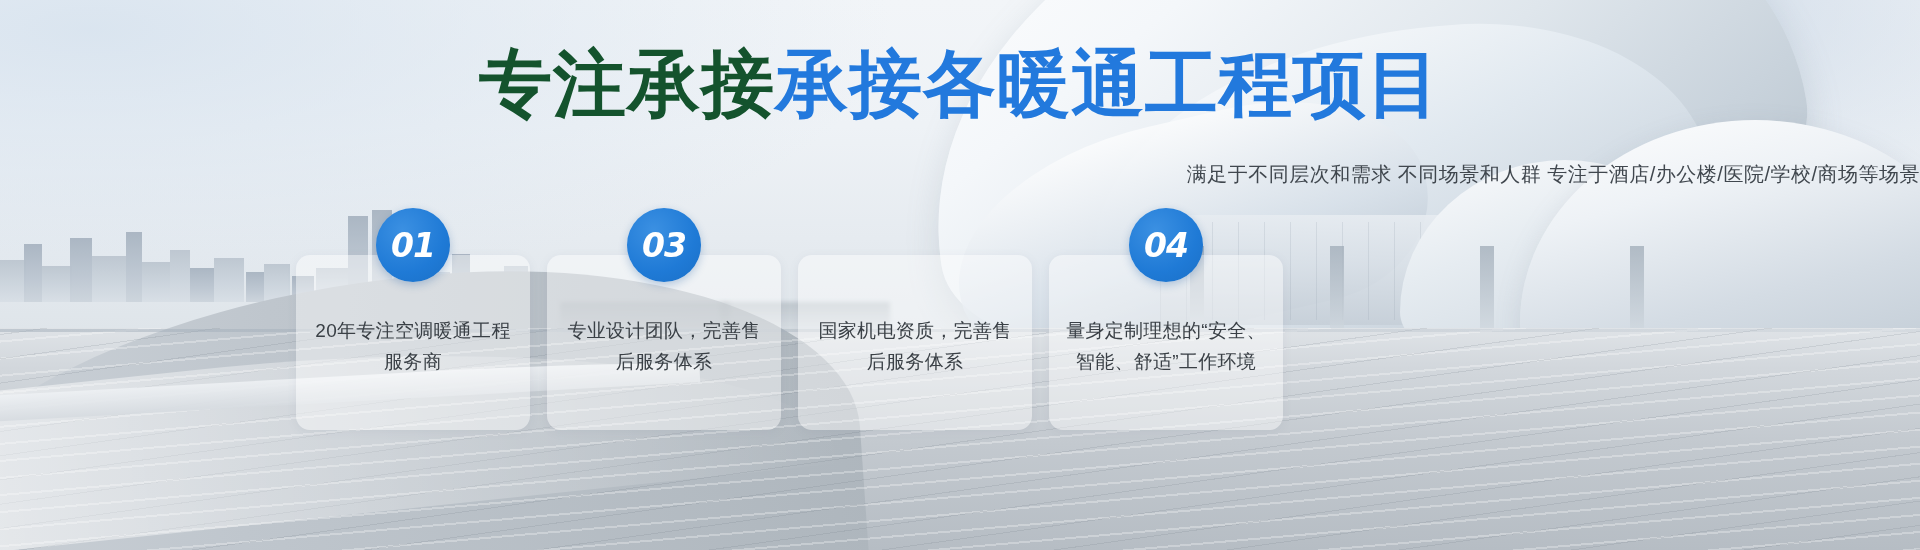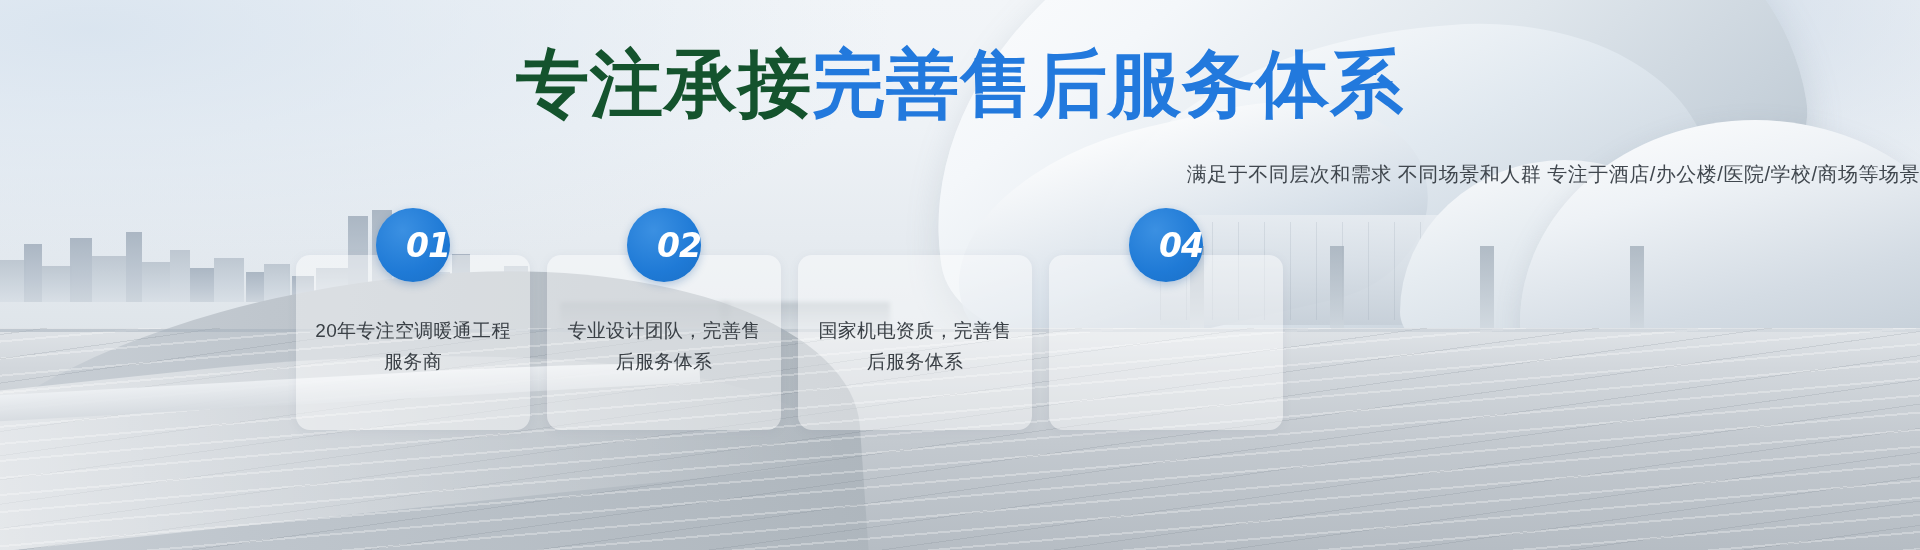--- a/index.html
+++ b/index.html
@@ -198,21 +198,21 @@
   .card:last-child { margin-right:0; }
 
   .badge {
     position:absolute; left:50%; top:-47px;
     transform:translateX(-50%);
     width:74px; height:74px;
     border-radius:50%;
     background:#1f7ad6;
     background:radial-gradient(circle at 36% 30%, #3b90e2 0%, #1f7ad6 60%, #1a6fc6 100%);
     box-shadow:0 3px 9px rgba(30,90,160,.28);
-    display:flex; align-items:center; justify-content:flex-end;
+    display:flex; align-items:center; justify-content:center;
   }
   .badge span {
     color:#ffffff;
     font-family:"DejaVu Sans","Liberation Sans",sans-serif;
     font-weight:700;
     font-style:italic;
     font-size:33px;
     letter-spacing:-1px;
     line-height:1;
   }
@@ -284,46 +284,47 @@
       <div class="curb"></div>
     </div>
     <div class="horizon"></div>
     <div class="veg" style="left:560px;"></div>
     <div class="veg" style="left:720px;"></div>
   </div>
 
   <div class="content">
 
     <div class="headline">
-      <span class="dark">专注承接</span><span class="blue">完善售后服务体系</span>
+      <span class="dark">专注承接</span><span class="blue">承接各暖通工程项目</span>
     </div>
 
     <div class="subtitle">满足于不同层次和需求  不同场景和人群  专注于酒店/办公楼/医院/学校/商场等场景</div>
 
     <div class="cards">
 
       <div class="card">
         <div class="badge">
           <span>01</span>
         </div>
         <div class="card-text">20年专注空调暖通工程服务商</div>
       </div>
 
       <div class="card">
         <div class="badge">
-          <span>02</span>
+          <span>03</span>
         </div>
         <div class="card-text">专业设计团队，完善售后服务体系</div>
       </div>
 
       <div class="card">
         <div class="card-text">国家机电资质，完善售后服务体系</div>
       </div>
 
       <div class="card">
         <div class="badge">
           <span>04</span>
         </div>
+        <div class="card-text">量身定制理想的“安全、智能、舒适”工作环境</div>
       </div>
 
     </div>
   </div>
 </div>
 
 </body></html>

